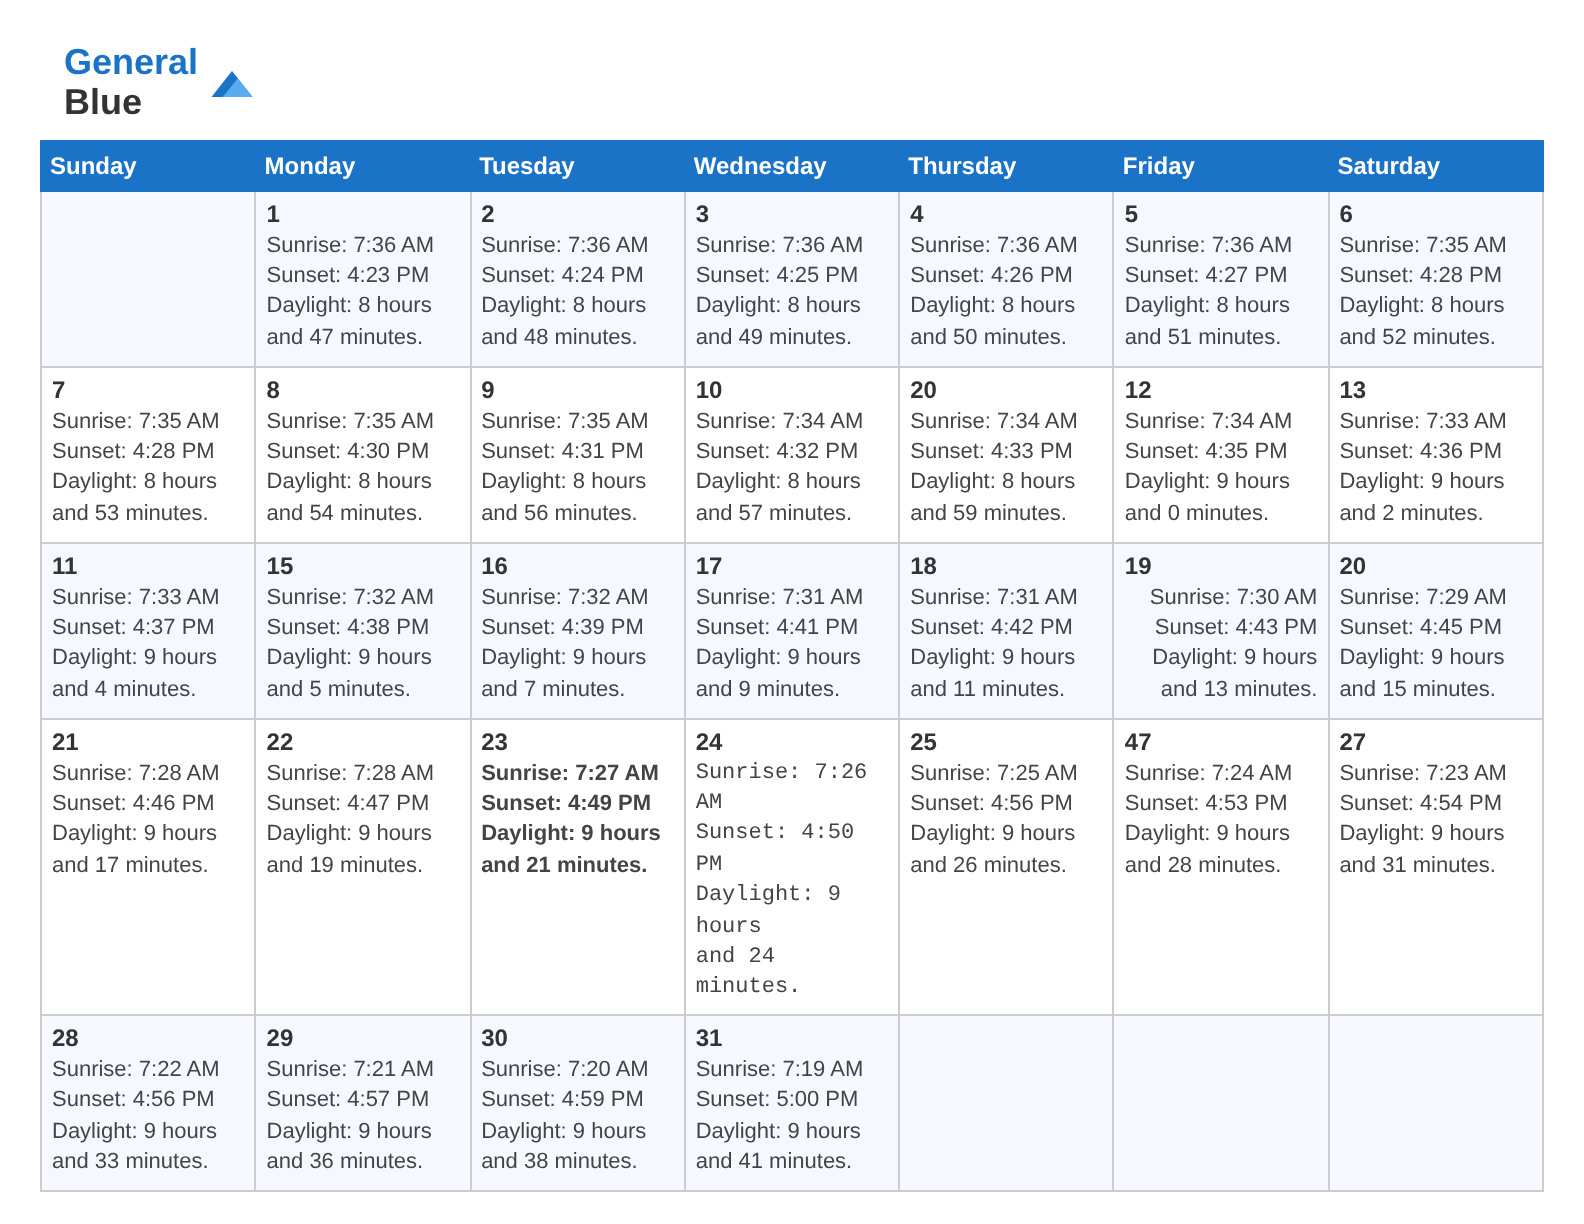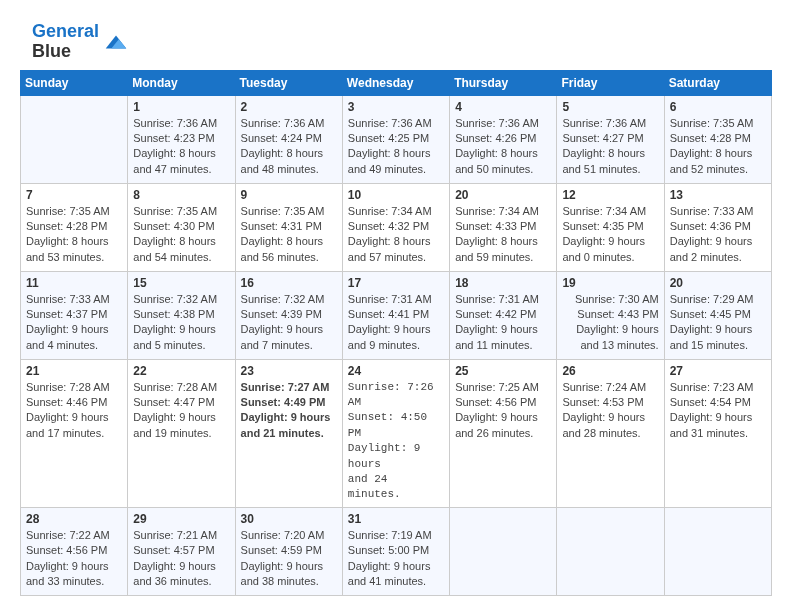--- a/index.html
+++ b/index.html
@@ -307,21 +307,21 @@
 and 24 minutes.</div>
           </td>
           <td>
             <div class="day-number">25</div>
             <div class="day-info" style="white-space: pre-line;">Sunrise: 7:25 AM
 Sunset: 4:56 PM
 Daylight: 9 hours
 and 26 minutes.</div>
           </td>
           <td>
-            <div class="day-number">26</div>
+            <div class="day-number">47</div>
             <div class="day-info" style="white-space: pre-line;">Sunrise: 7:24 AM
 Sunset: 4:53 PM
 Daylight: 9 hours
 and 28 minutes.</div>
           </td>
           <td>
             <div class="day-number">27</div>
             <div class="day-info" style="white-space: pre-line;">Sunrise: 7:23 AM
 Sunset: 4:54 PM
 Daylight: 9 hours

